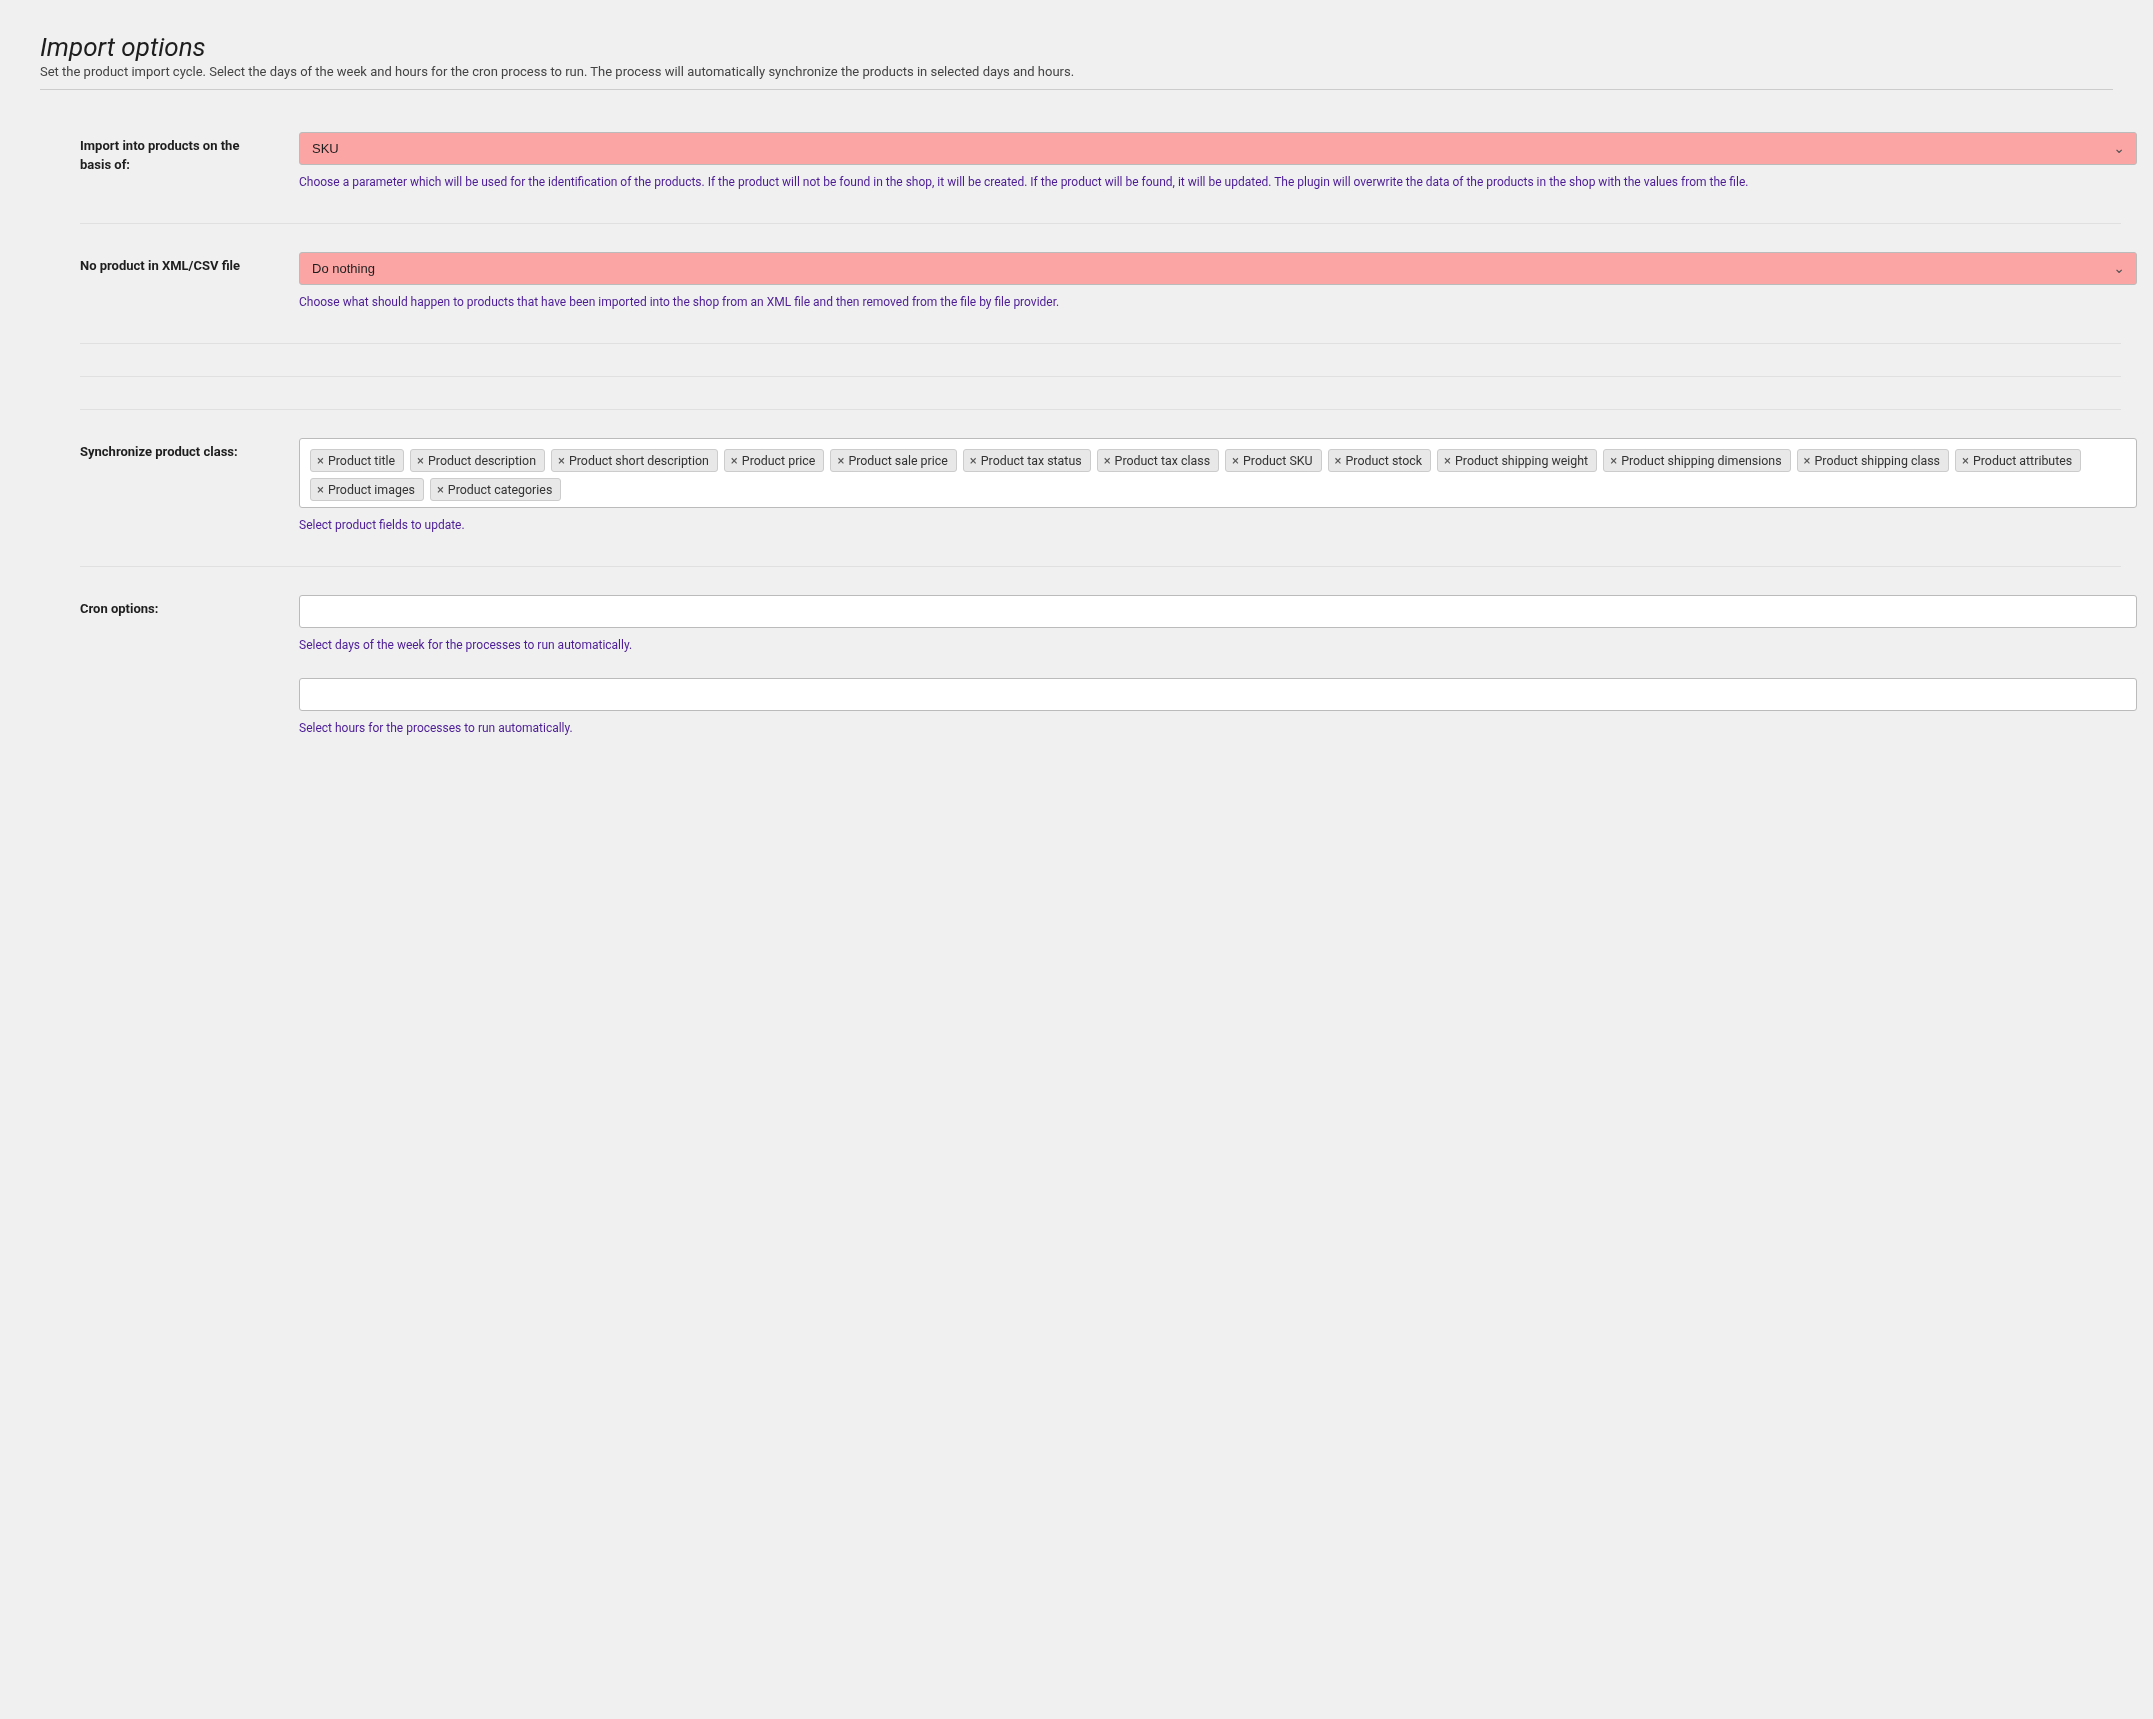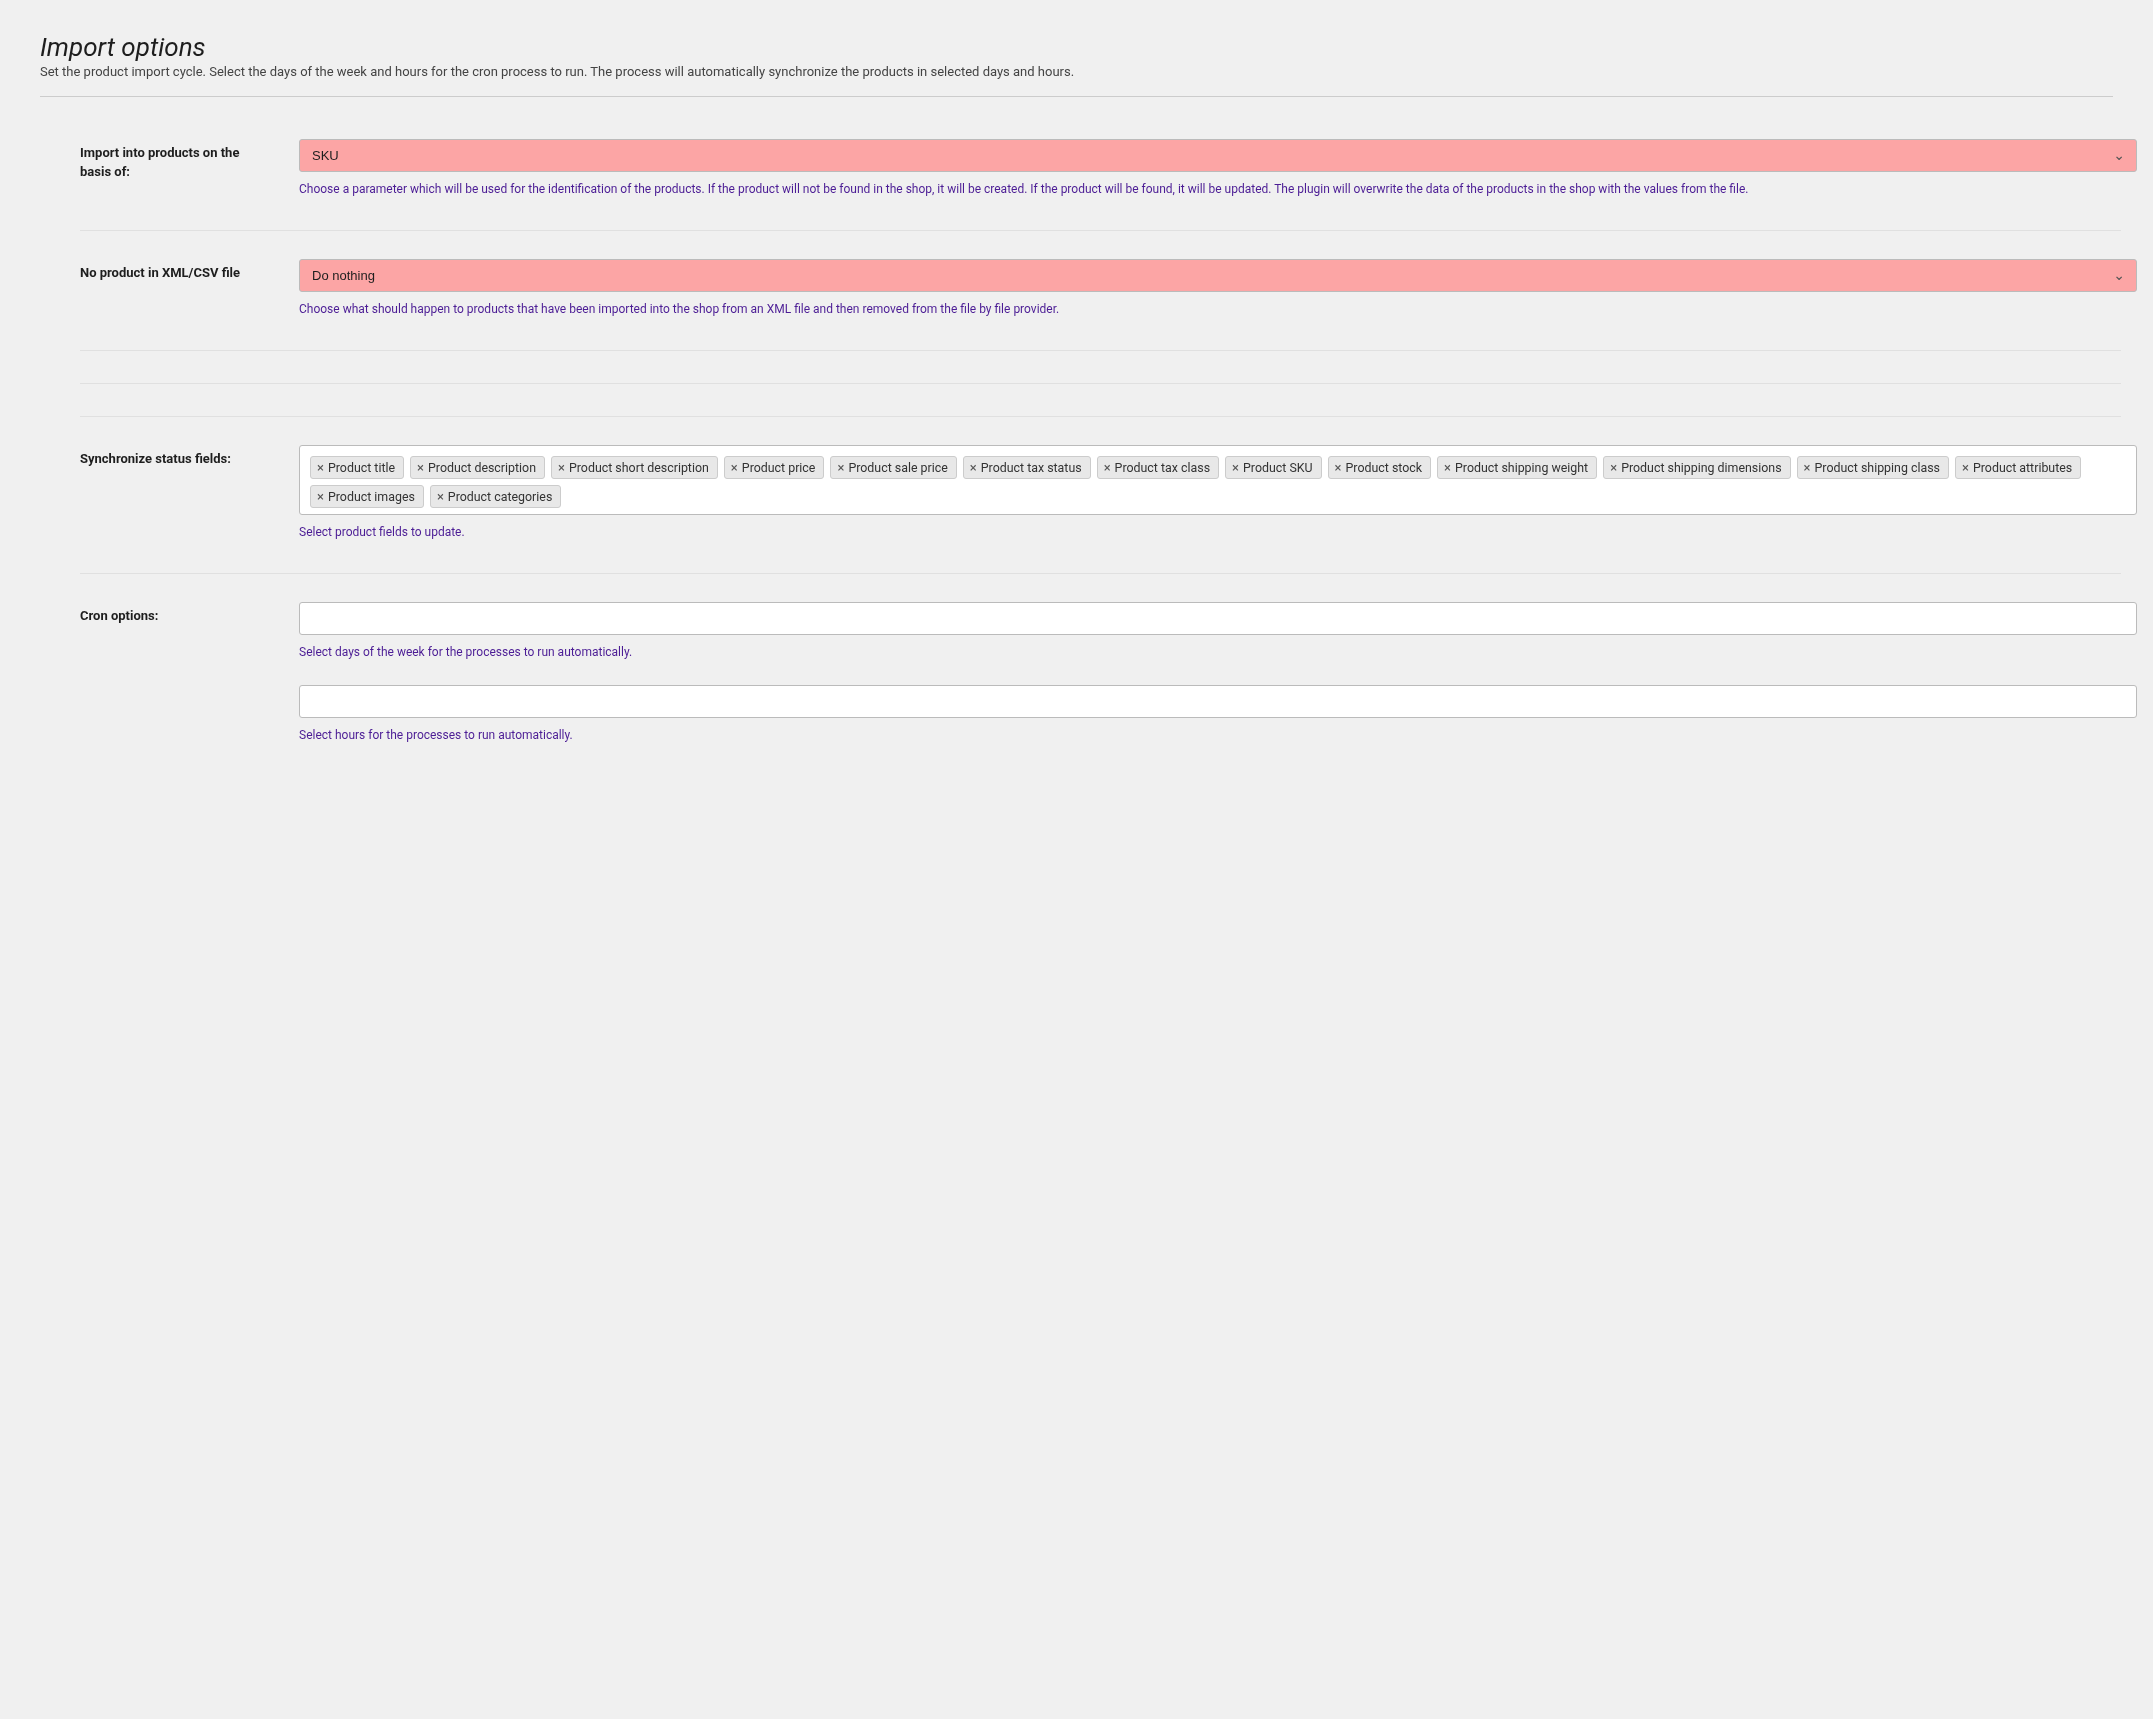--- a/index.html
+++ b/index.html
@@ -19,21 +19,21 @@
     .page-title {
       font-size: 26px;
       font-weight: 400;
       color: #1e1e1e;
       font-style: italic;
     }
 
     .page-description {
       font-size: 13px;
       color: #444;
-      margin-bottom: 14px;
+      margin-bottom: 7px;
       line-height: 1.5;
     }
 
     .divider {
       border: none;
       border-top: 1px solid #ccc;
       margin-bottom: 28px;
     }
 
     .settings-table {
@@ -213,21 +213,21 @@
       </tr>
 
 
     <tr>
         <td colspan="2">
           <hr class="row-separator">
         </td>
       </tr>
 
     <tr>
-      <td>Synchronize status fields:</td>
+      <td>Synchronize product class:</td>
       <td>
         <div class="tags-container">
 
         <span class="tag"><span class="tag-remove">×</span>Product title</span>
             <span class="tag"><span class="tag-remove">×</span>Product description</span>
             <span class="tag"><span class="tag-remove">×</span>Product short description</span>
             <span class="tag"><span class="tag-remove">×</span>Product price</span>
             <span class="tag"><span class="tag-remove">×</span>Product sale price</span>
             <span class="tag"><span class="tag-remove">×</span>Product tax status</span>
             <span class="tag"><span class="tag-remove">×</span>Product tax class</span>

